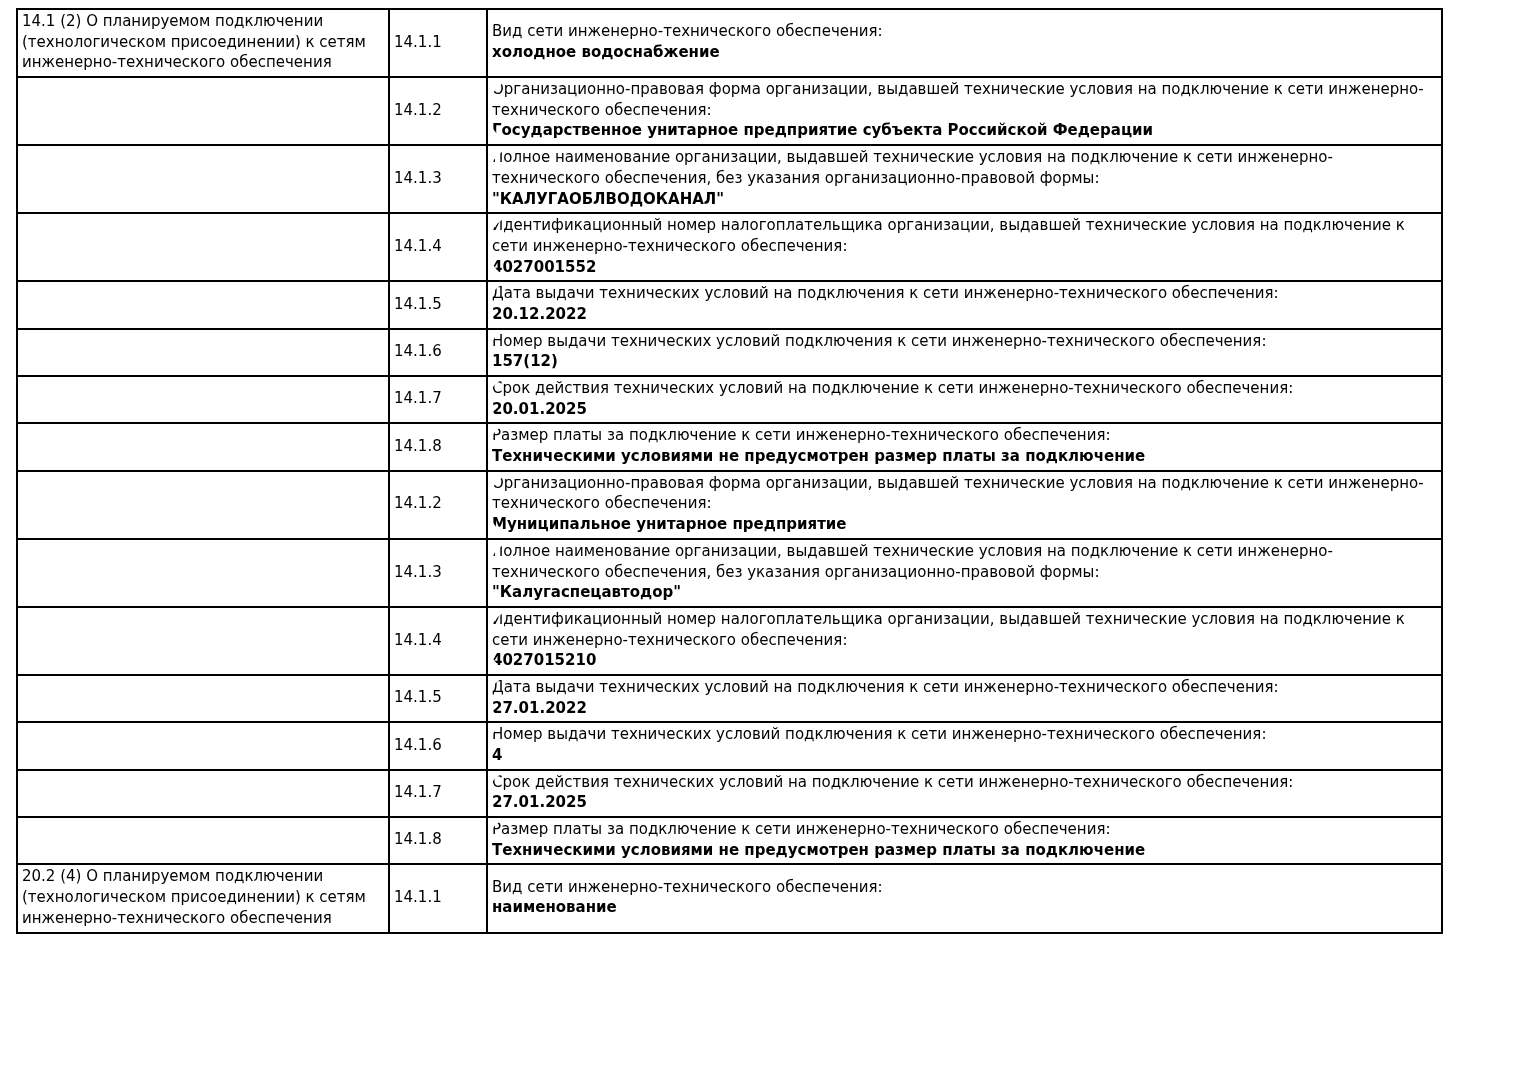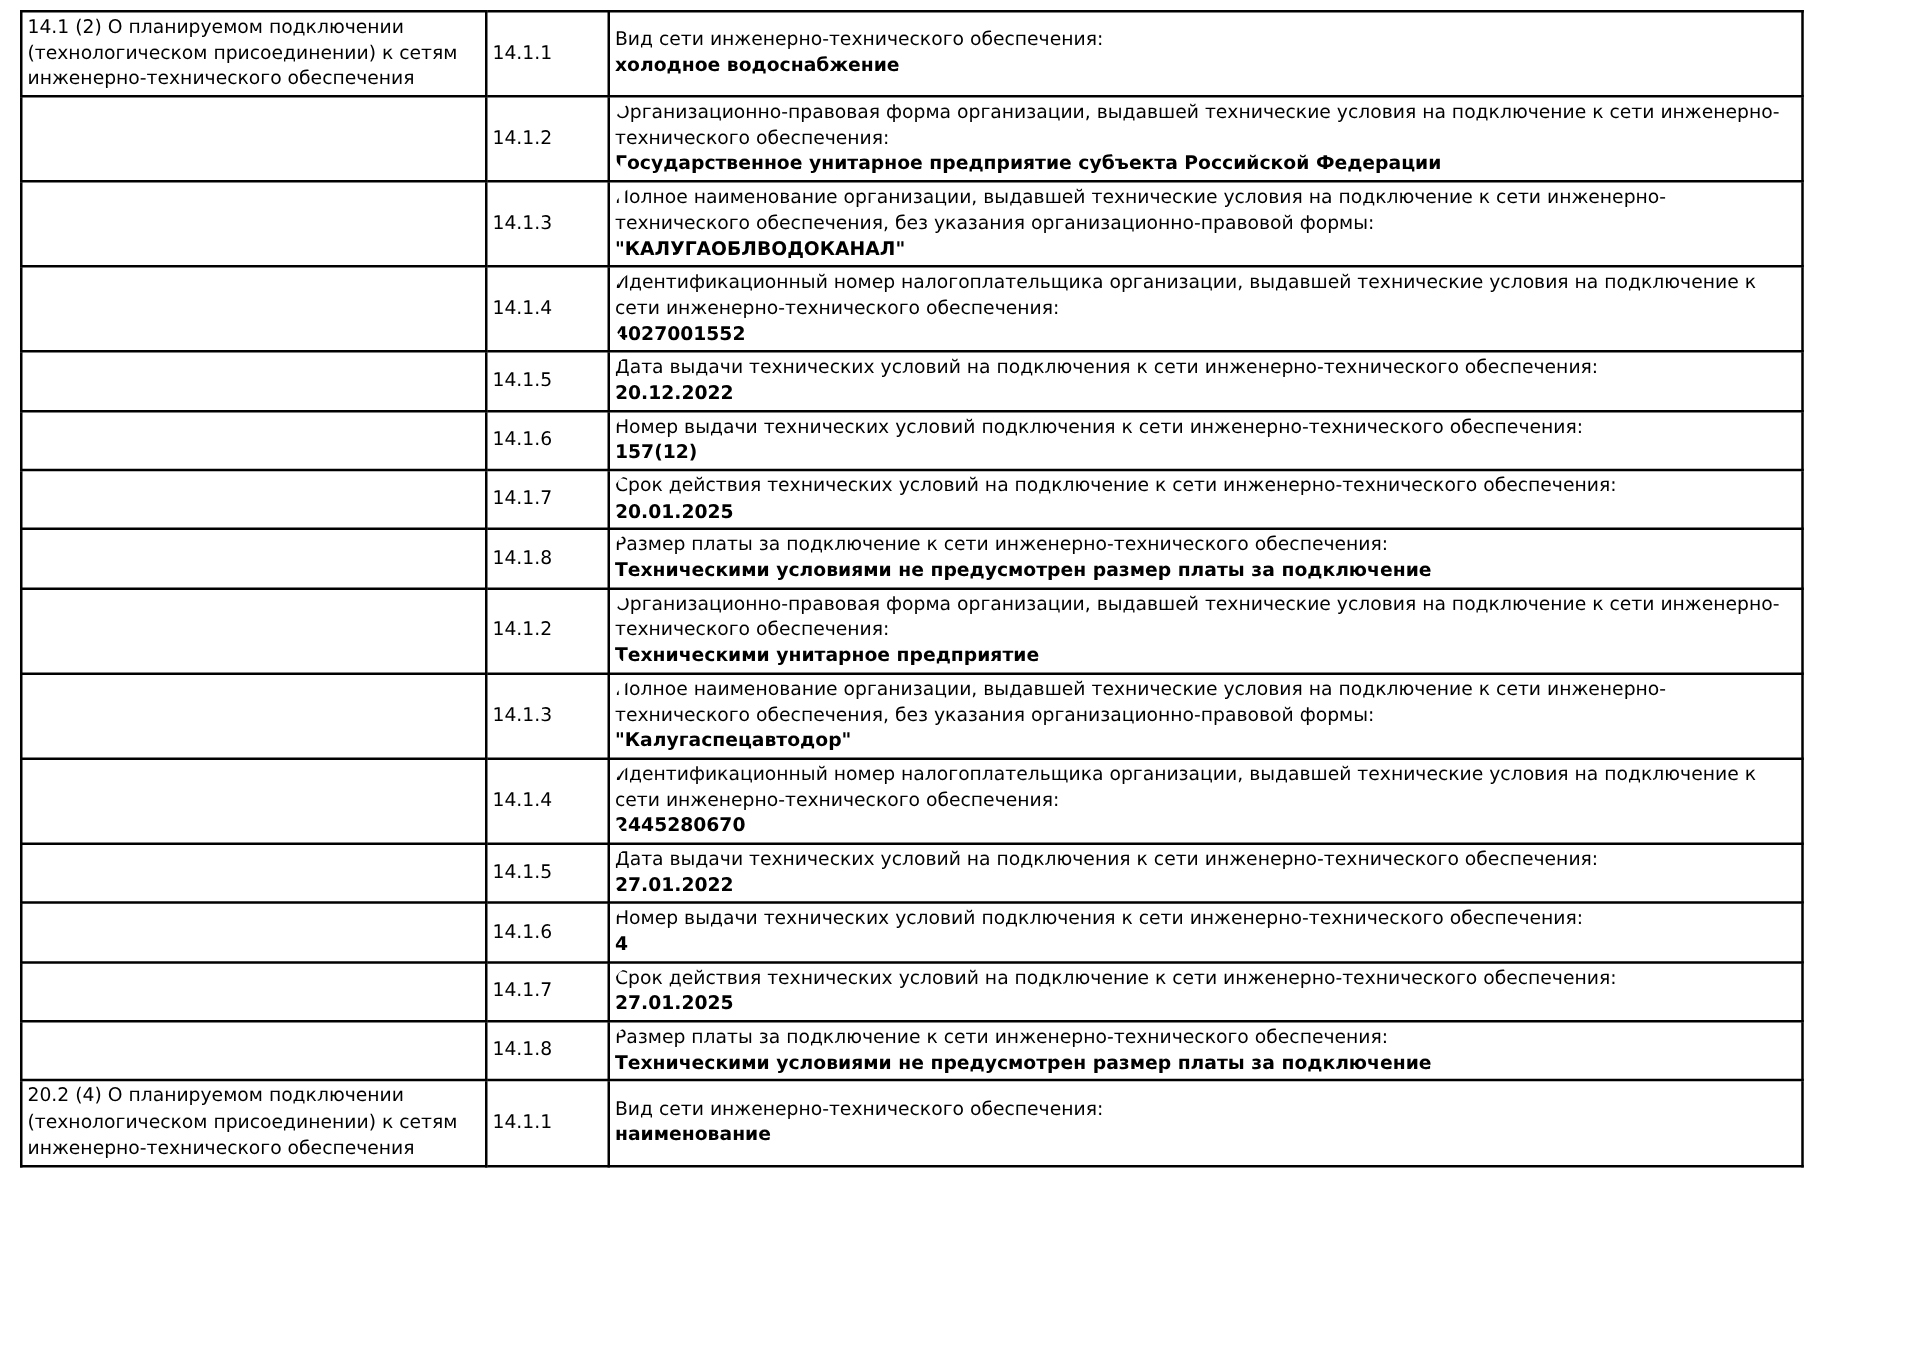--- a/index.html
+++ b/index.html
@@ -122,37 +122,37 @@
           <td class="col-content">
             <div class="field-label">Размер платы за подключение к сети инженерно-технического обеспечения:</div>
             <div class="field-value">Техническими условиями не предусмотрен размер платы за подключение</div>
           </td>
         </tr>
         <tr>
           <td class="col-title"></td>
           <td class="col-num">14.1.2</td>
           <td class="col-content">
             <div class="field-label">Организационно-правовая форма организации, выдавшей технические условия на подключение к сети инженерно-технического обеспечения:</div>
-            <div class="field-value">Техническими унитарное предприятие</div>
+            <div class="field-value">Муниципальное унитарное предприятие</div>
           </td>
         </tr>
         <tr>
           <td class="col-title"></td>
           <td class="col-num">14.1.3</td>
           <td class="col-content">
             <div class="field-label">Полное наименование организации, выдавшей технические условия на подключение к сети инженерно-технического обеспечения, без указания организационно-правовой формы:</div>
             <div class="field-value">"Калугаспецавтодор"</div>
           </td>
         </tr>
         <tr>
           <td class="col-title"></td>
           <td class="col-num">14.1.4</td>
           <td class="col-content">
             <div class="field-label">Идентификационный номер налогоплательщика организации, выдавшей технические условия на подключение к сети инженерно-технического обеспечения:</div>
-            <div class="field-value">2445280670</div>
+            <div class="field-value">4027015210</div>
           </td>
         </tr>
         <tr>
           <td class="col-title"></td>
           <td class="col-num">14.1.5</td>
           <td class="col-content">
             <div class="field-label">Дата выдачи технических условий на подключения к сети инженерно-технического обеспечения:</div>
             <div class="field-value">27.01.2022</div>
           </td>
         </tr>

